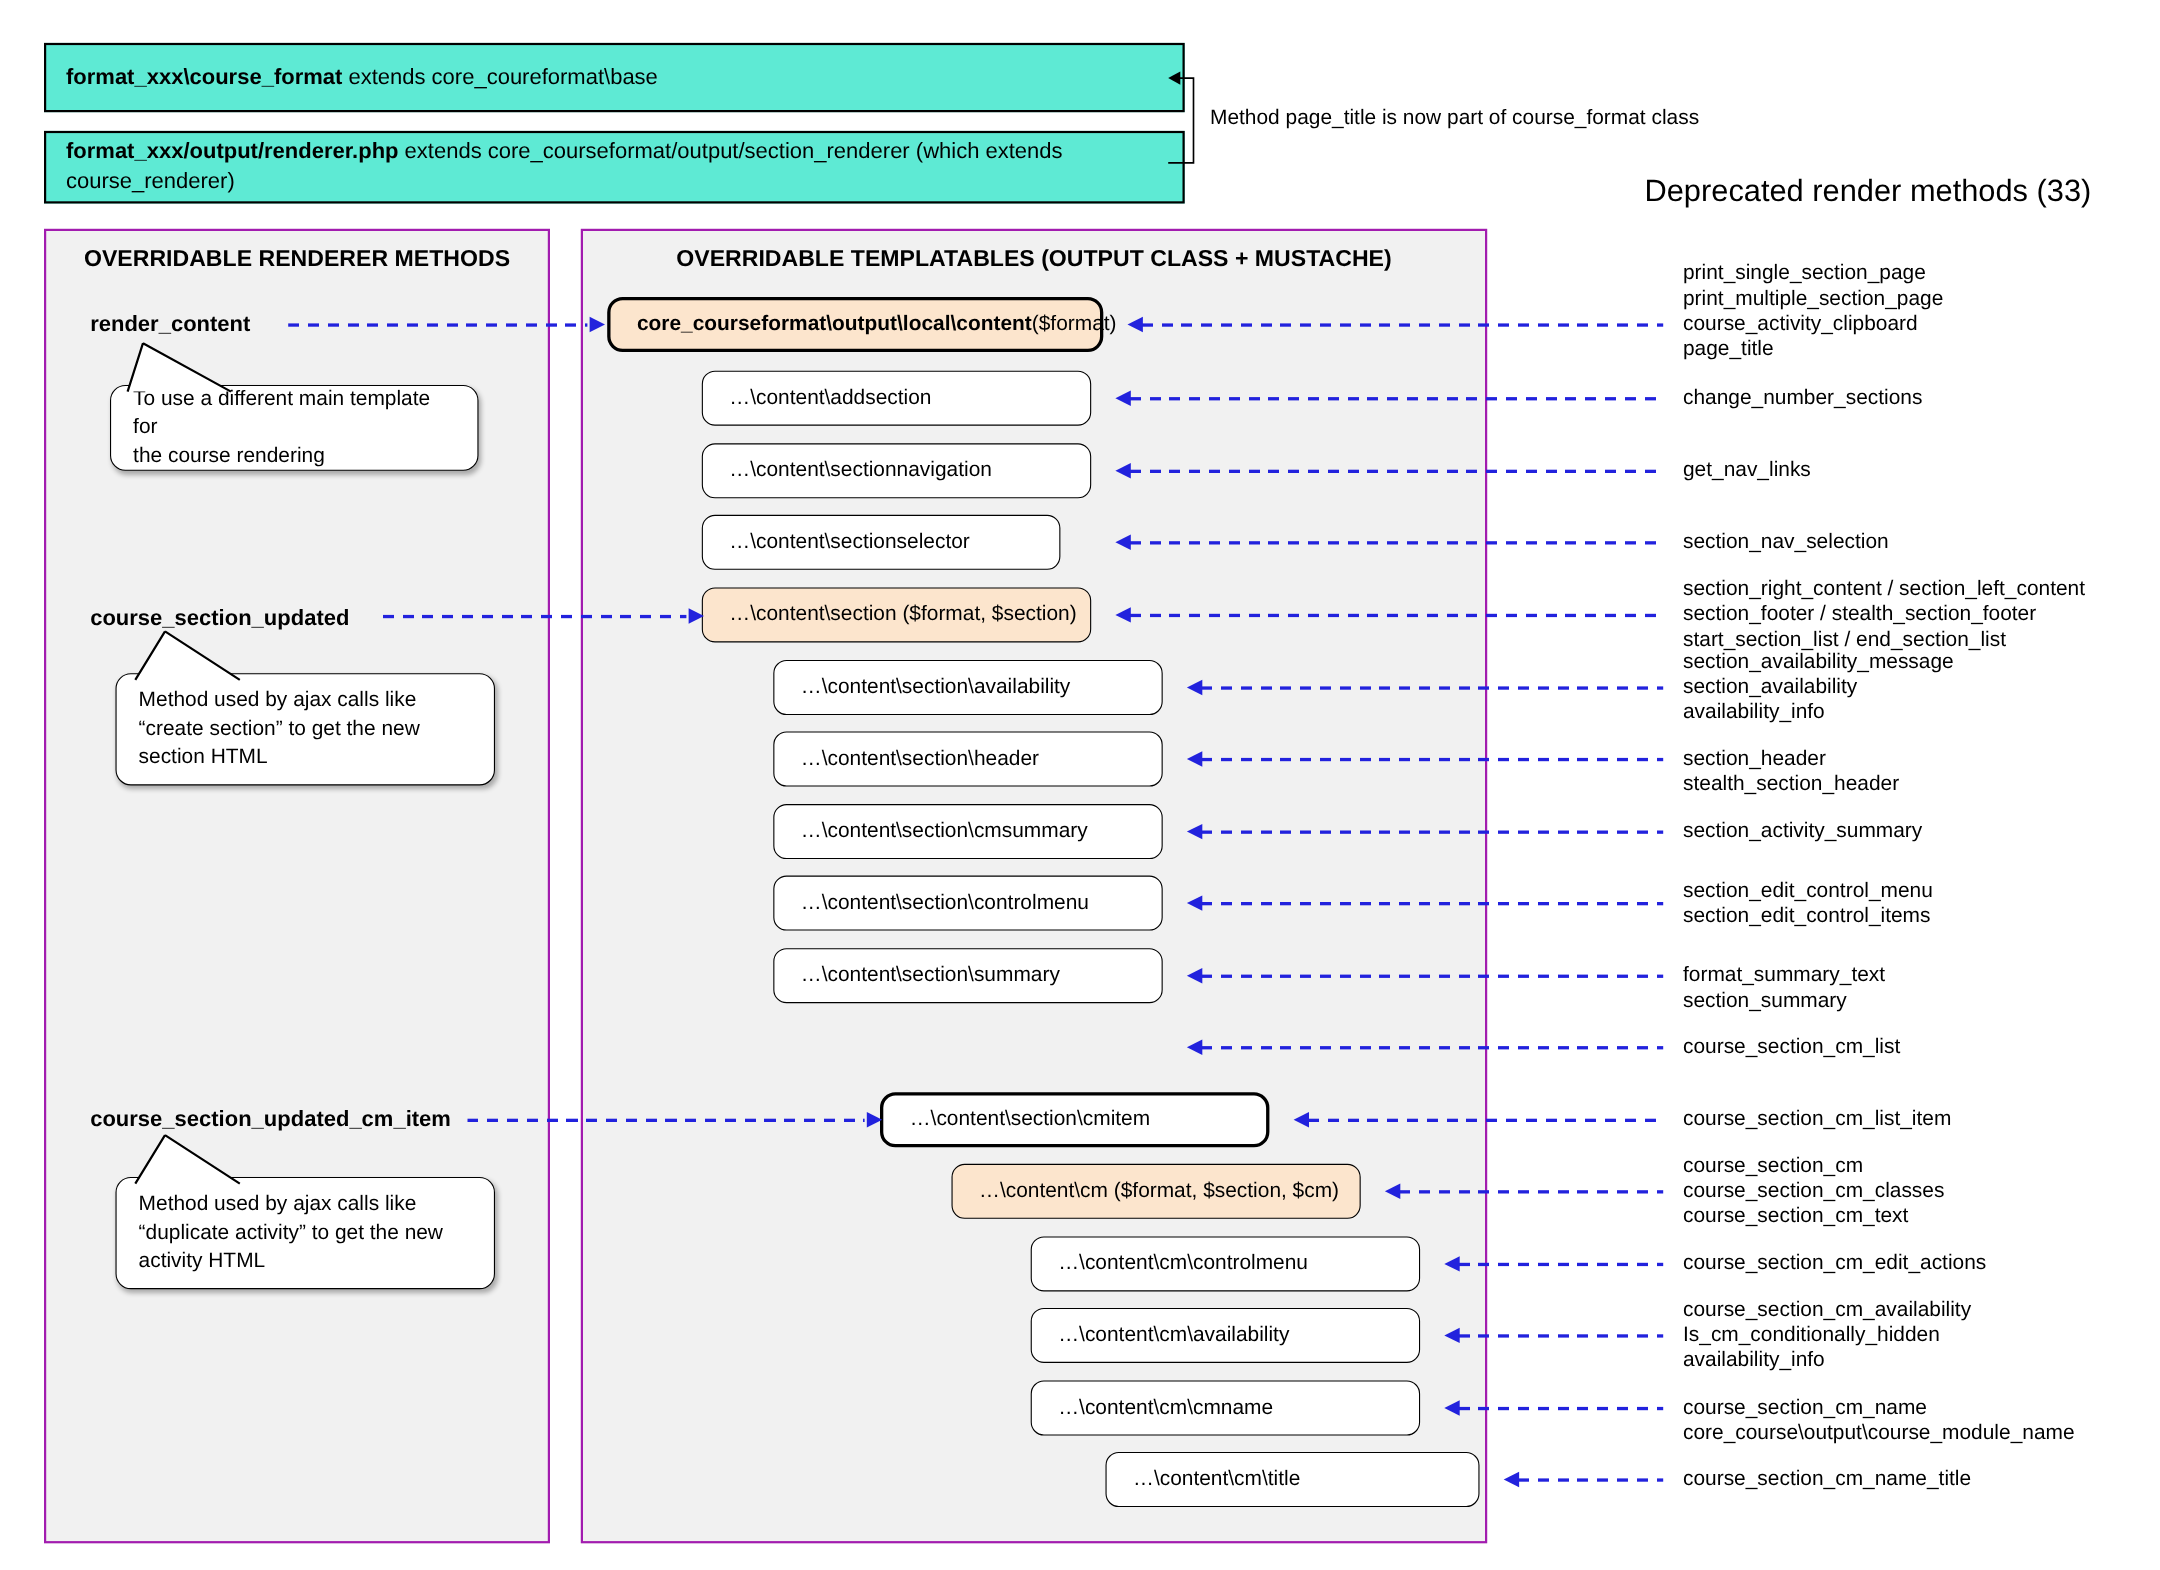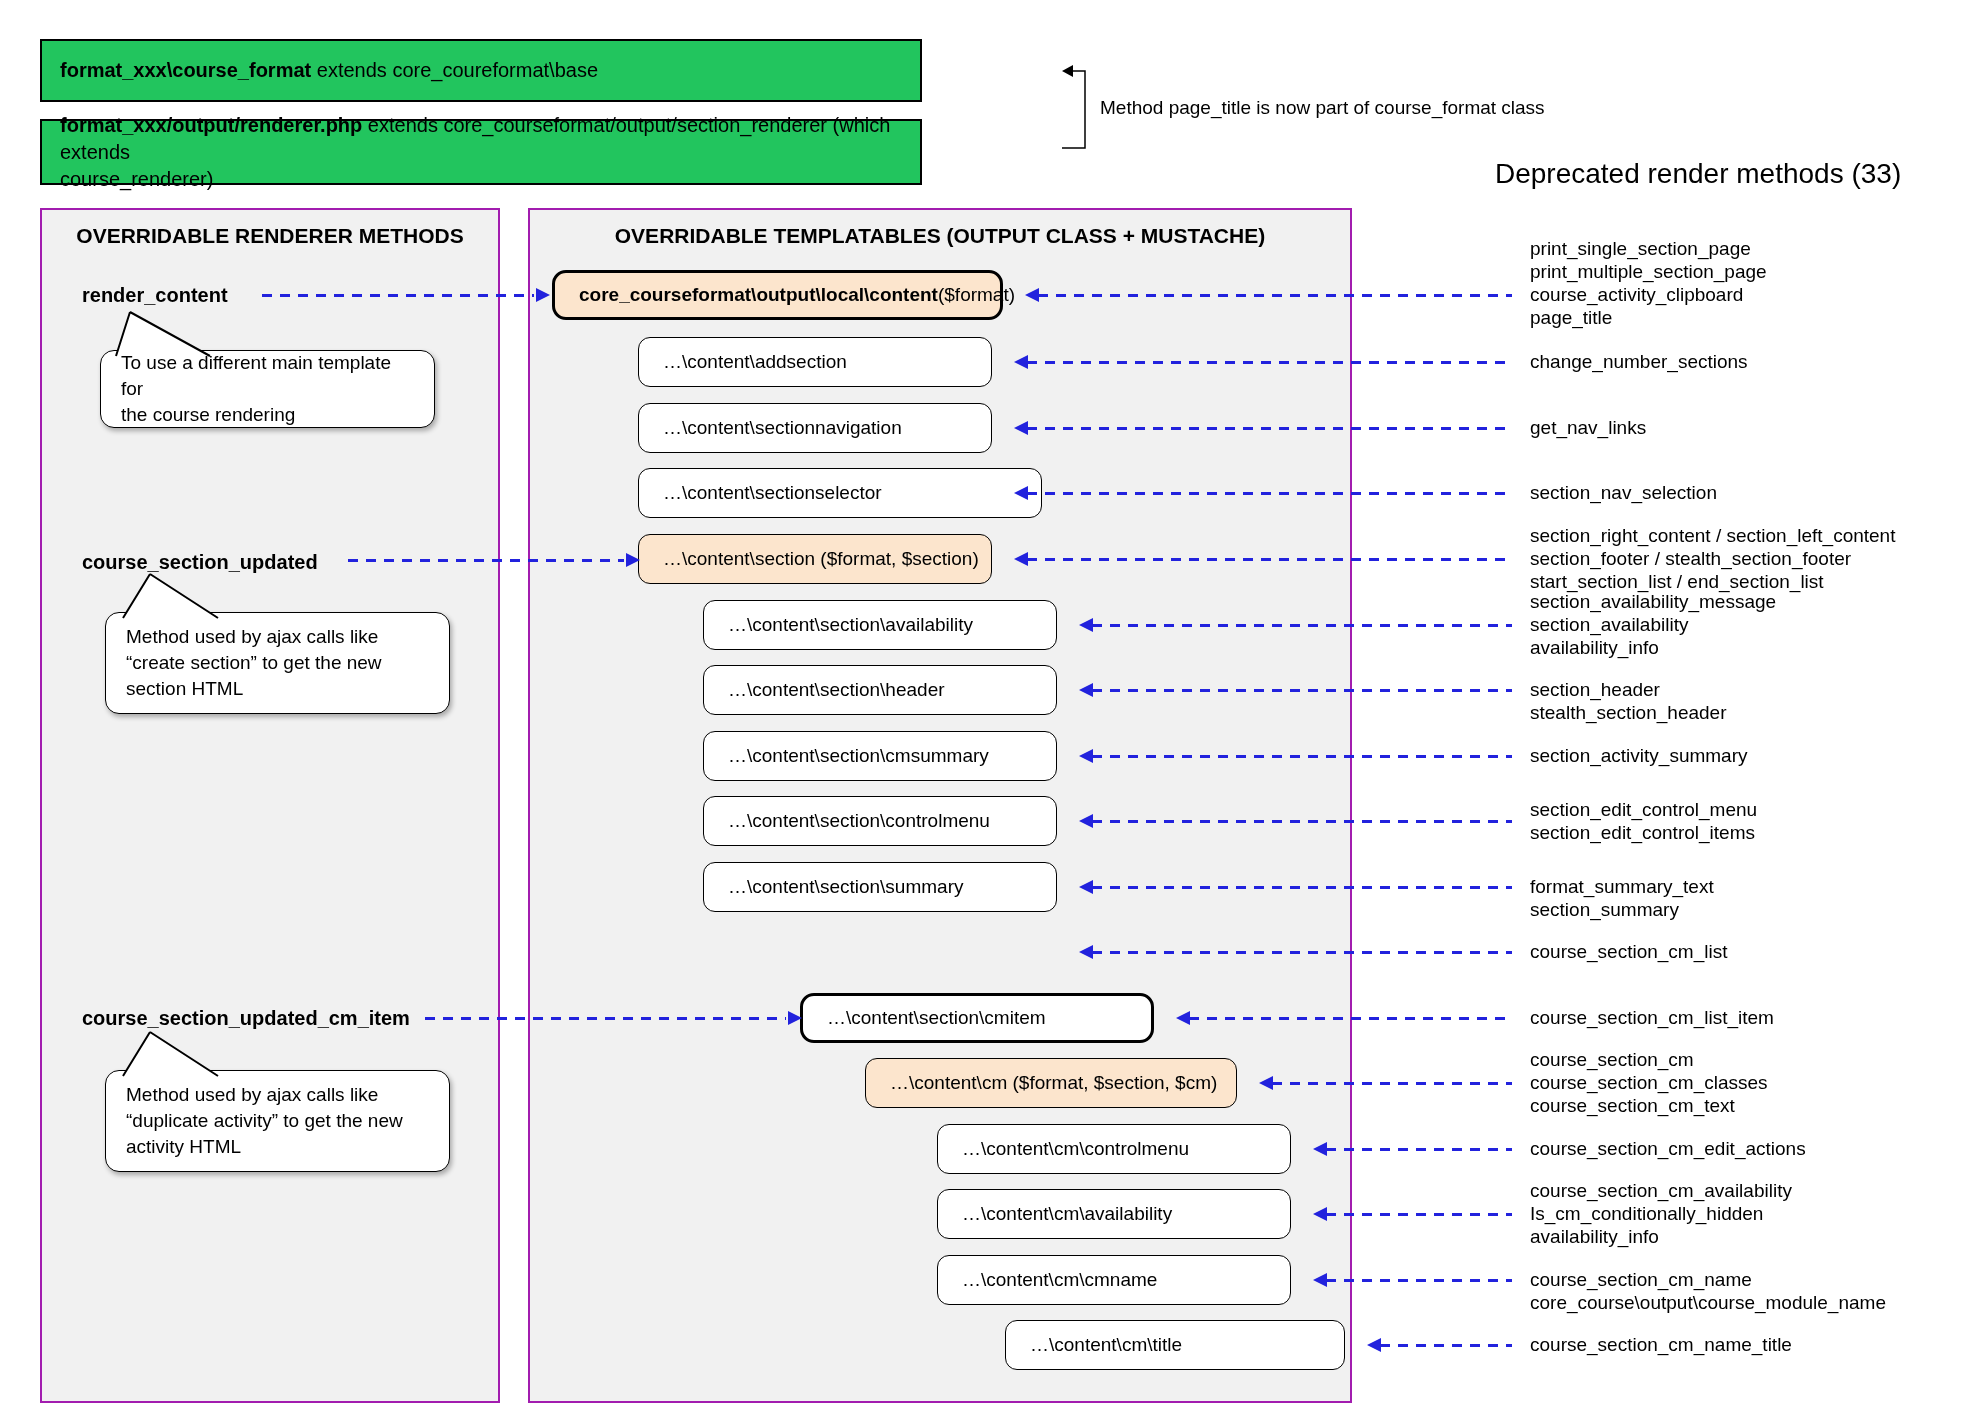--- a/index.html
+++ b/index.html
@@ -3,21 +3,21 @@
 <meta charset="utf-8">
 <style>
   html,body{margin:0;padding:0;background:#ffffff;}
   #canvas{
     position:relative;width:1964px;height:1427px;background:#ffffff;
     font-family:"Liberation Sans", sans-serif;color:#000;overflow:hidden;
   }
   .abs{position:absolute;}
   
   .topbox{
-    position:absolute;left:40px;width:882px;background:#22c55e;border:2px solid #000;
+    position:absolute;left:40px;width:1037px;background:#5eead4;border:2px solid #000;
     box-sizing:border-box;display:flex;align-items:center;padding:0 18px;
     font-size:20px;white-space:pre-line;line-height:27px;
   }
   .topbox b{font-weight:bold;}
   
   .panel{
     position:absolute;top:208px;height:1195px;background:#f1f1f1;border:2px solid #a21caf;
     box-sizing:border-box;z-index:1;
   }
   .panel-title{
@@ -120,21 +120,21 @@
 
   <div class="dash" style="left:425px;top:1016.5px;width:361px;"></div>
   <div class="ah right" style="left:788px;top:1011px;"></div>
 
 <div class="tbox" style="left: 638px; top: 337px; width: 354px;">…\content\addsection</div>
     <div class="tbox orange strong" style="left: 552px; top: 270px; width: 451px;">
       <b>core_courseformat\output\local\content</b>
       <span> ($format)</span>
     </div>
     <div class="tbox" style="left: 638px; top: 403px; width: 354px;">…\content\sectionnavigation</div>
-    <div class="tbox" style="left: 638px; top: 468px; width: 404px;">…\content\sectionselector</div>
+    <div class="tbox" style="left: 638px; top: 468px; width: 326px;">…\content\sectionselector</div>
     <div class="tbox orange" style="left: 638px; top: 534px; width: 354px;">…\content\section ($format, $section)</div>
     <div class="tbox" style="left: 703px; top: 600px; width: 354px;">…\content\section\availability</div>
     <div class="tbox" style="left: 703px; top: 665px; width: 354px;">…\content\section\header</div>
     <div class="tbox" style="left: 703px; top: 731px; width: 354px;">…\content\section\cmsummary</div>
     <div class="tbox" style="left: 703px; top: 796px; width: 354px;">…\content\section\controlmenu</div>
     <div class="tbox" style="left: 703px; top: 862px; width: 354px;">…\content\section\summary</div>
     <div class="tbox strong" style="left: 800px; top: 993px; width: 354px;">…\content\section\cmitem</div>
     <div class="tbox orange" style="left: 865px; top: 1058px; width: 372px;">…\content\cm ($format, $section, $cm)</div>
     <div class="tbox" style="left: 937px; top: 1124px; width: 354px;">…\content\cm\controlmenu</div>
     <div class="tbox" style="left: 937px; top: 1189px; width: 354px;">…\content\cm\availability</div>

